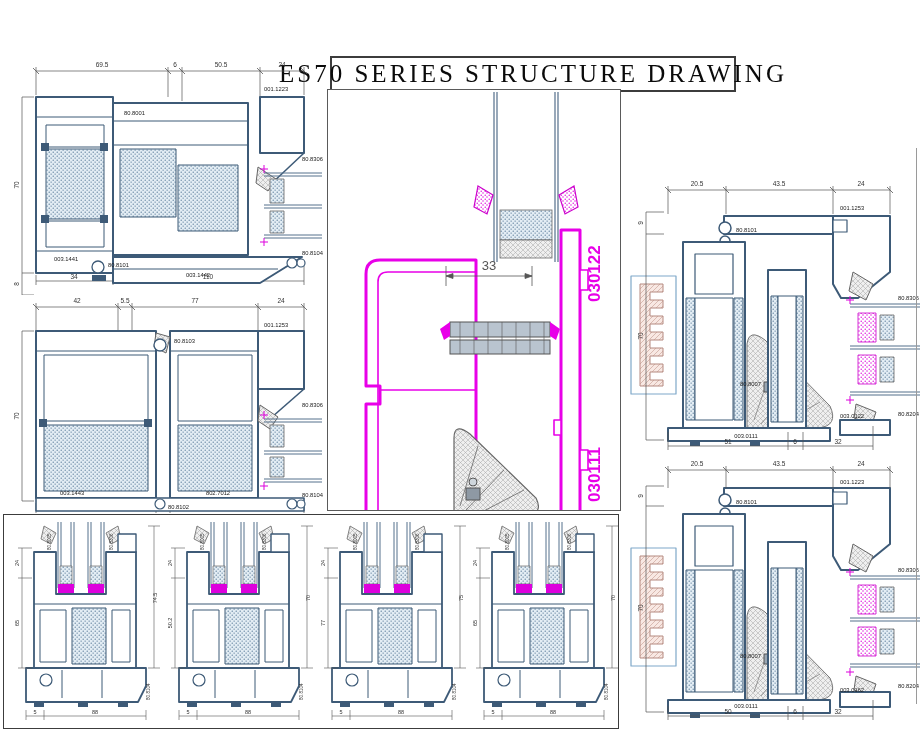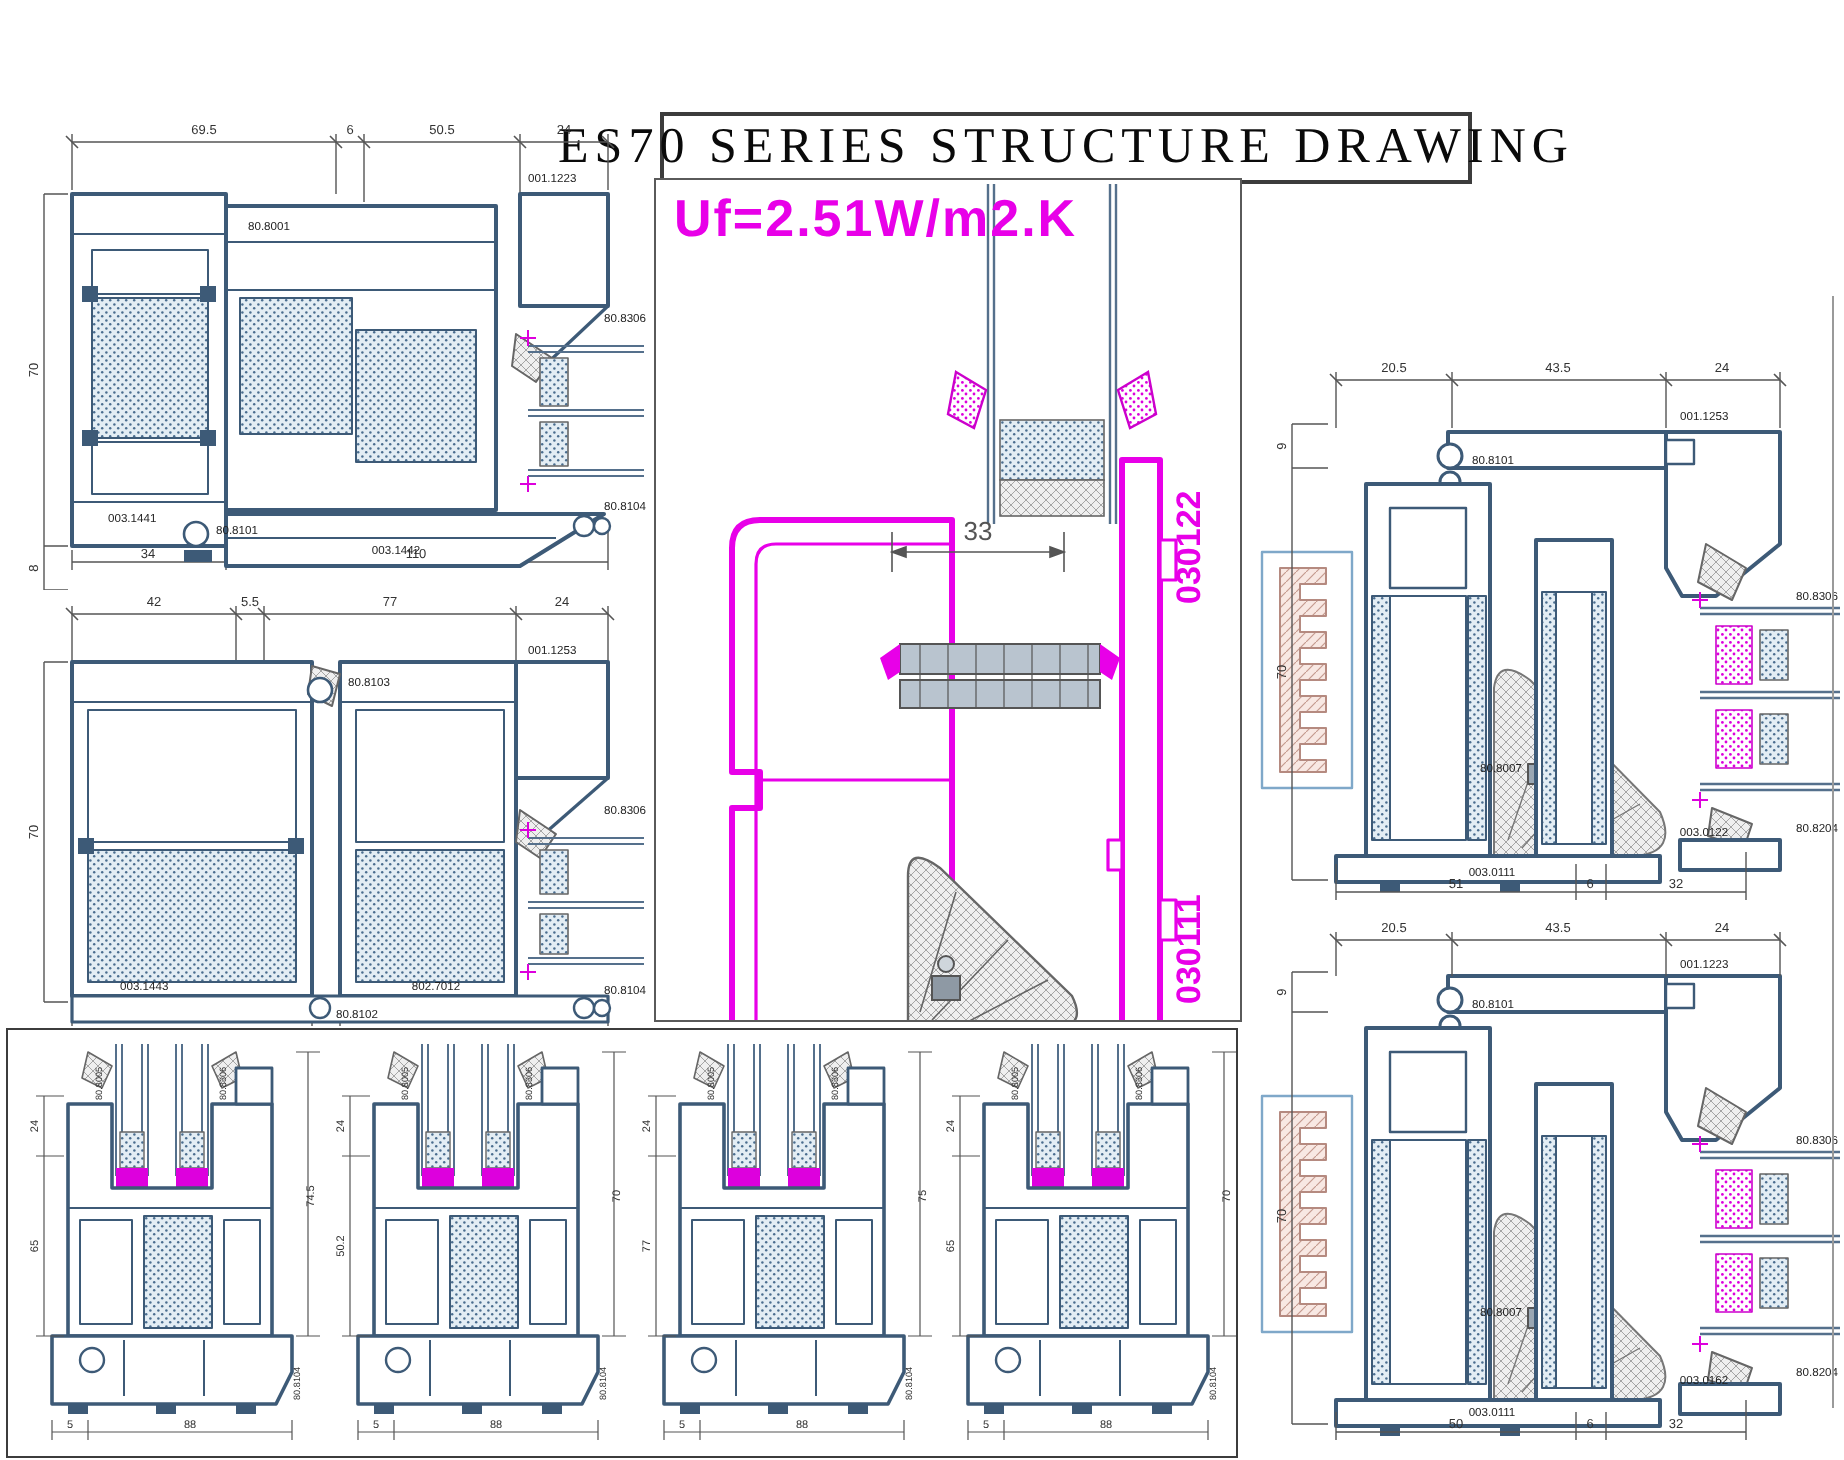--- a/index.html
+++ b/index.html
@@ -204,21 +204,20 @@
     <text class="lbltxt" x="256" y="34">001.1253</text>
     <text class="lbltxt" text-anchor="end" x="315" y="114">80.8306</text>
     <text class="lbltxt" text-anchor="end" x="315" y="204">80.8104</text>
     <text class="lbltxt" x="52" y="202">003.1443</text>
     <text class="lbltxt" x="160" y="216">80.8102</text>
     <text class="lbltxt" text-anchor="middle" x="210" y="202">802.7012</text>
   </g>
 </svg>
 
 <div id="central-box">
-  <div id="uf-label">Uf=2.51W/m2.K</div>
   <svg width="292" height="420" viewBox="0 0 292 420" style="position:absolute;left:0;top:0">
     <g stroke="#55708c" stroke-width="1.2" fill="none">
       <path d="M166,2 V172 M169,2 V172 M227,2 V172 M230,2 V172"></path>
     </g>
     <rect x="172" y="120" width="52" height="30" fill="url(#pd)" stroke="#666" stroke-width="0.8"></rect>
     <rect x="172" y="150" width="52" height="18" fill="url(#ph)" stroke="#666" stroke-width="0.8"></rect>
     <path d="M150,96 l15,9 l-6,19 l-13,-7 Z" fill="url(#pm)" stroke="#cc00cc" stroke-width="1.2"></path>
     <path d="M246,96 l-15,9 l6,19 l13,-7 Z" fill="url(#pm)" stroke="#cc00cc" stroke-width="1.2"></path>
     <g stroke="#e800e8" stroke-width="3" fill="#fff" stroke-linejoin="round">
       <path d="M148,170 H52 Q38,170 38,184 V296 h14 v18 h-14 V450 q0,14 14,14 H250 V436 H148 Z"></path>

